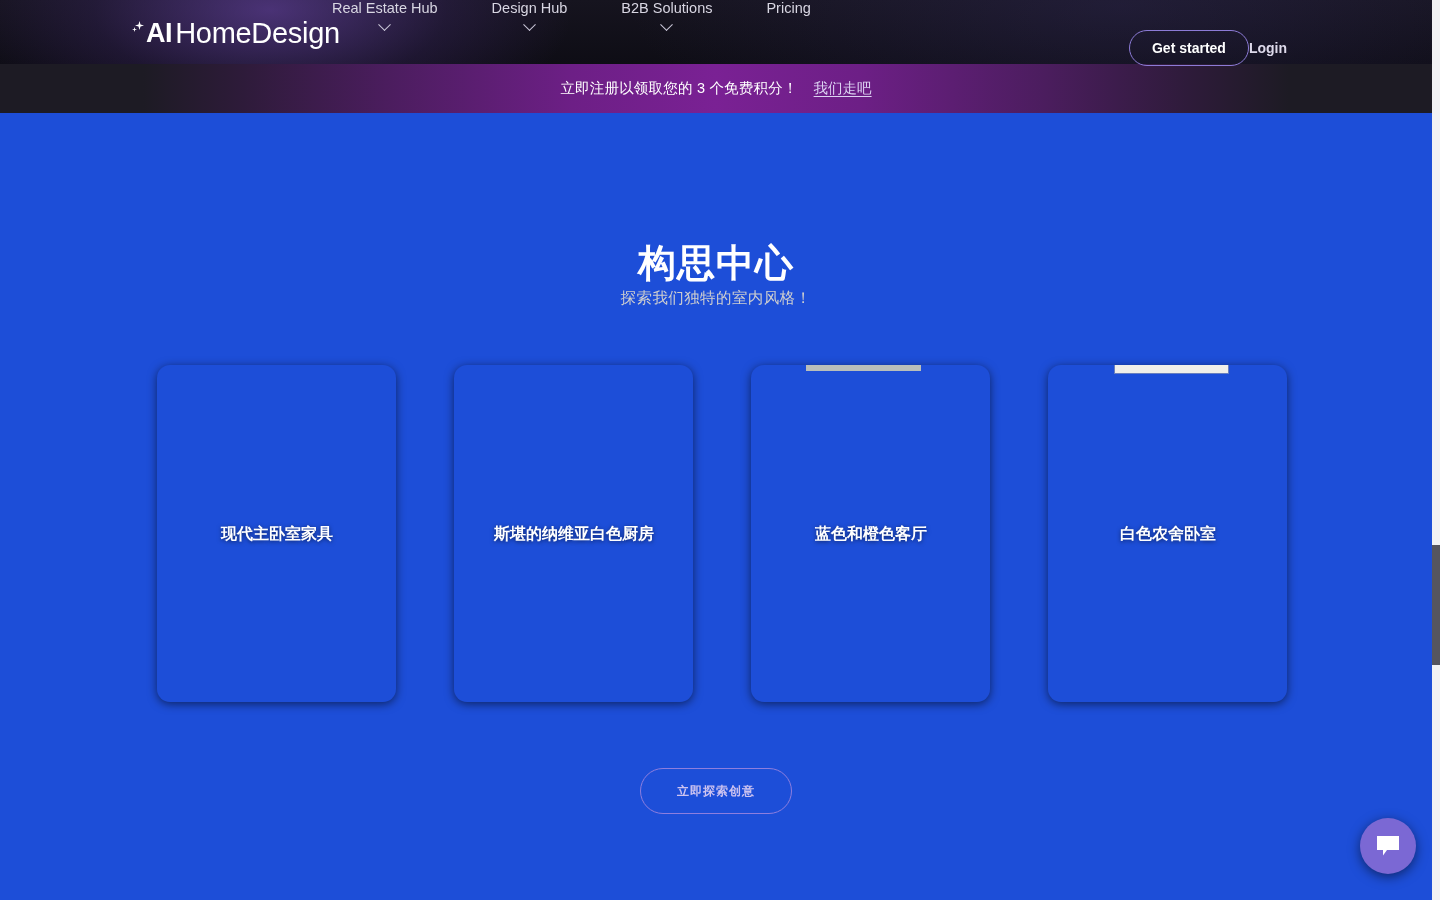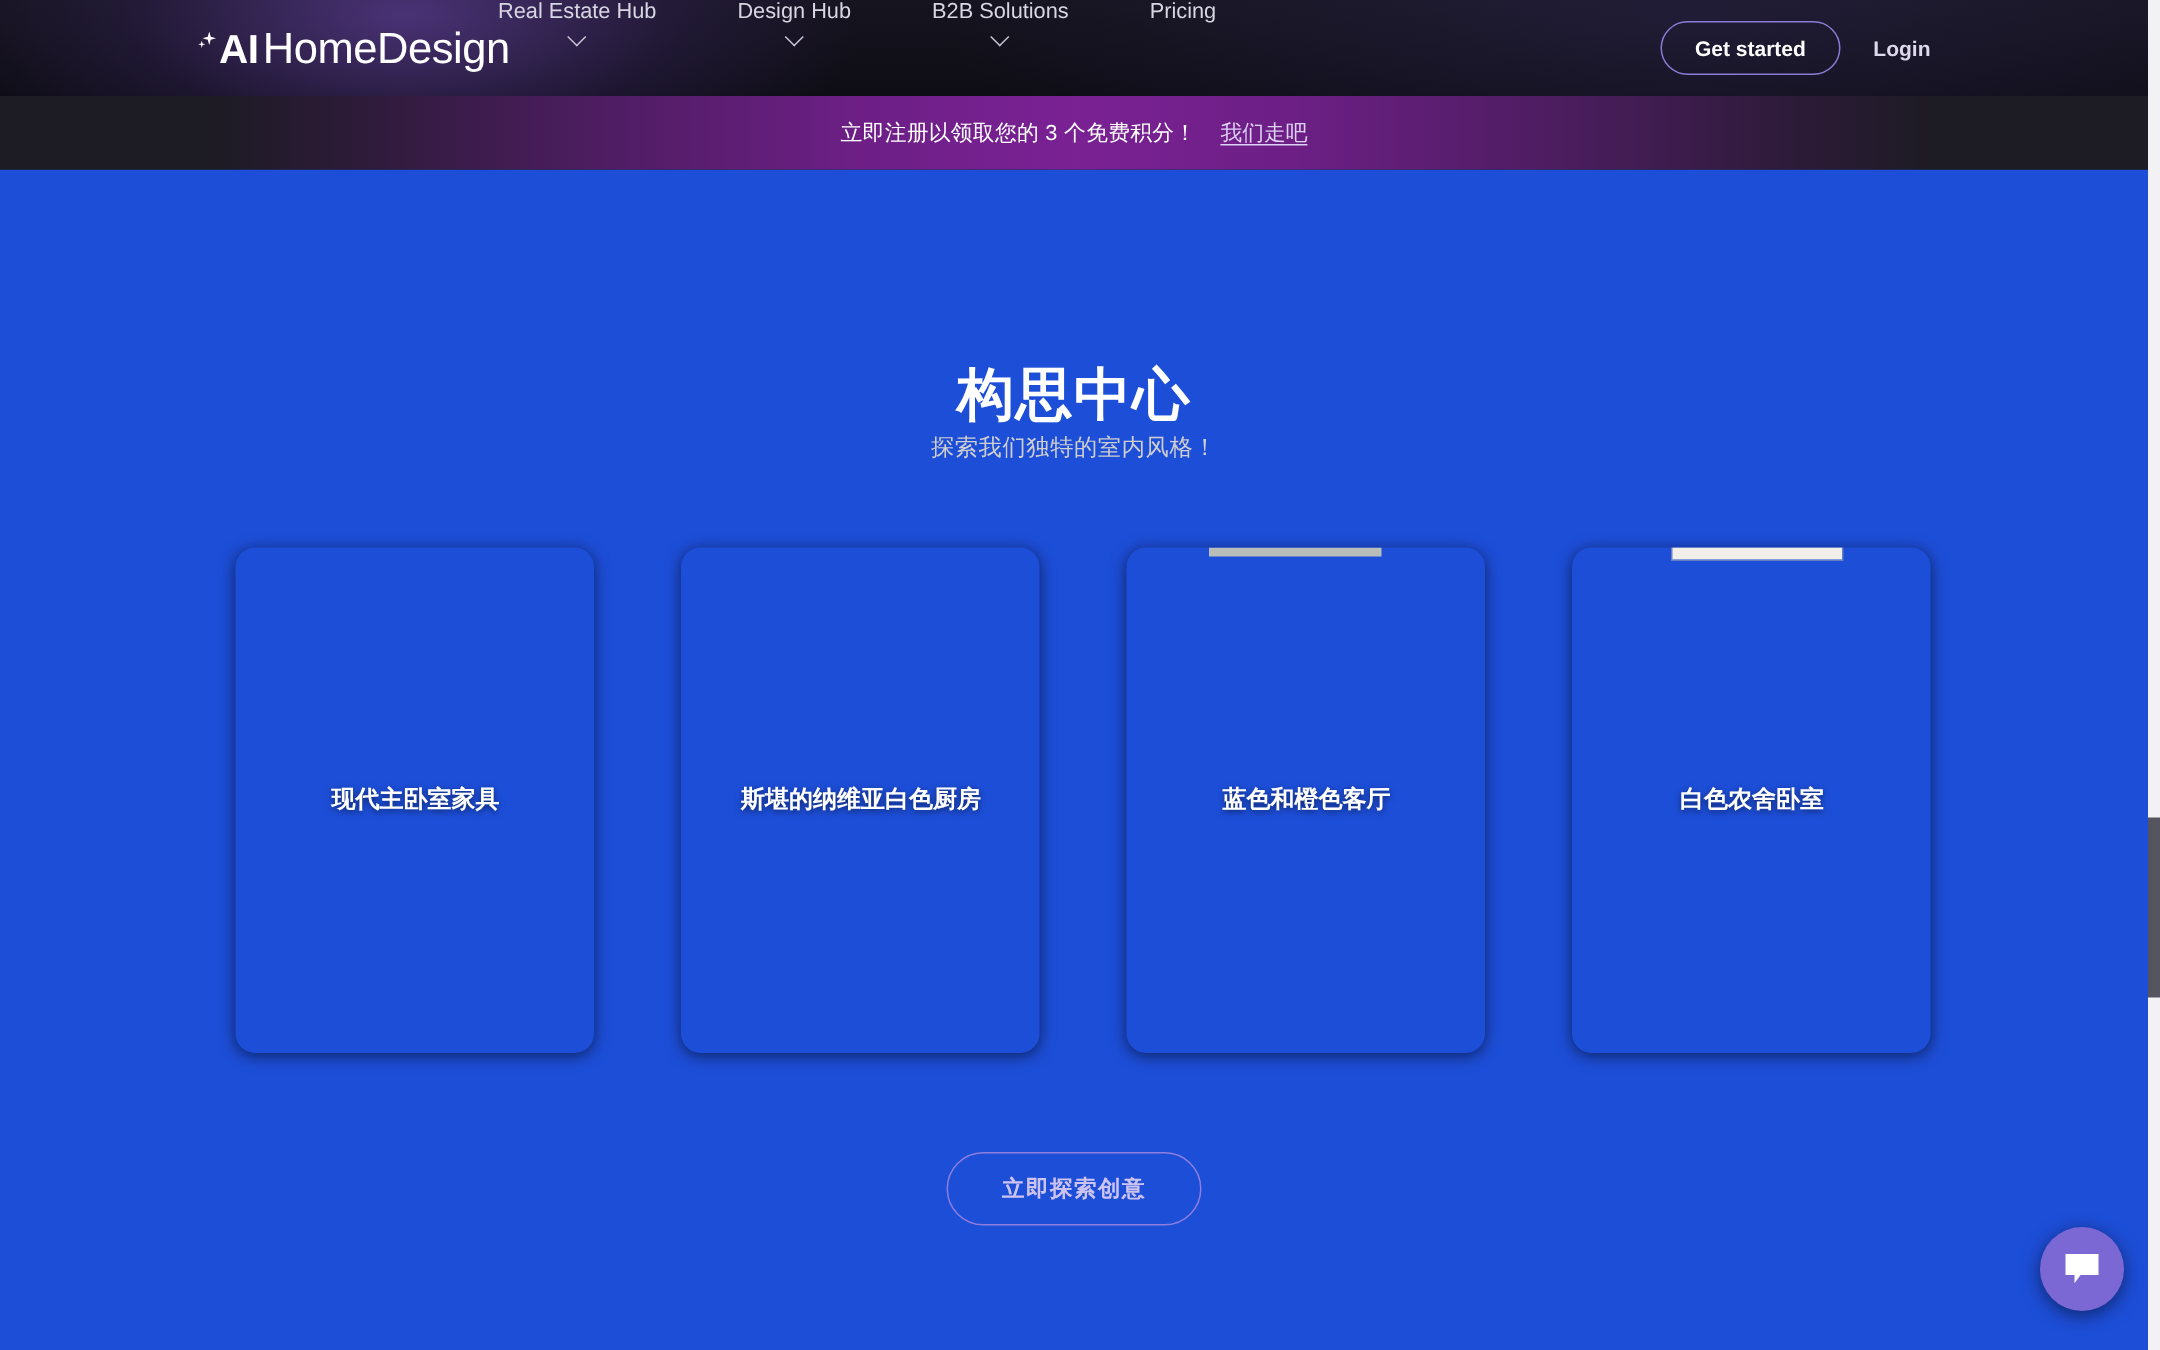--- a/index.html
+++ b/index.html
@@ -33,21 +33,21 @@
 
   .nav { position:absolute; left:332px; top:0; height:64px; display:flex; align-items:center; gap:0; }
   .nav-item {
     display:flex; align-items:center; gap:7px;
     font-size:14.5px; color:#d8d6e2; cursor:pointer;
     height:64px; padding:0 0; margin-right:54px;flex-direction:column;
   }
   .nav-item:last-child { margin-right:0; }
   .chev { display:inline-block; width:9px; height:9px; border-right:1.6px solid #c9c6d8; border-bottom:1.6px solid #c9c6d8; transform:rotate(45deg) translate(-2px,-2px); }
 
-  .header-right { position:absolute; right:145px; top:0; height:64px; display:flex; align-items:center; gap:22px; }
+  .header-right { position:absolute; right:145px; top:16px; height:64px; display:flex; align-items:center; }
   .btn-getstarted {
     border:1px solid #8c7bd6; border-radius:22px;
     color:#fff; font-size:14px; font-weight:700;
     padding:10px 22px; background:transparent; cursor:pointer; line-height:1;
   }
   .login { font-size:14px; font-weight:700; color:#ddd9ea; cursor:pointer; }
 
   
   .banner {
     position:absolute; top:64px; left:0; width:1432px; height:49px;
@@ -88,21 +88,21 @@
   .card-label {
     position:absolute; left:1px; right:0; top:50%; transform:translateY(-50%);
     text-align:center; padding:0 16px;
     font-size:16px; font-weight:700; color:#fff; line-height:1.5;
     text-shadow:0 1px 4px rgba(0,0,0,0.55);
   }
 
   .cta-wrap { position:absolute; top:655px; left:0; width:1432px; display:flex; justify-content:center; }
   .cta {
     border:1px solid #8d7ede; border-radius:26px; background:transparent;
-    color:#cdc3f0; font-size:15px; font-weight:600;
+    color:#cdc3f0; font-size:12px; font-weight:600;
     padding:16px 36px; cursor:pointer; letter-spacing:1px; line-height:1;
   }
 
   
   .chat-btn {
     position:absolute; right:24px; bottom:26px;
     width:56px; height:56px; border-radius:50%;
     background:#7b68d4; display:flex; align-items:center; justify-content:center;
     cursor:pointer; box-shadow:0 3px 12px rgba(0,0,0,0.5); z-index:30;
   }

